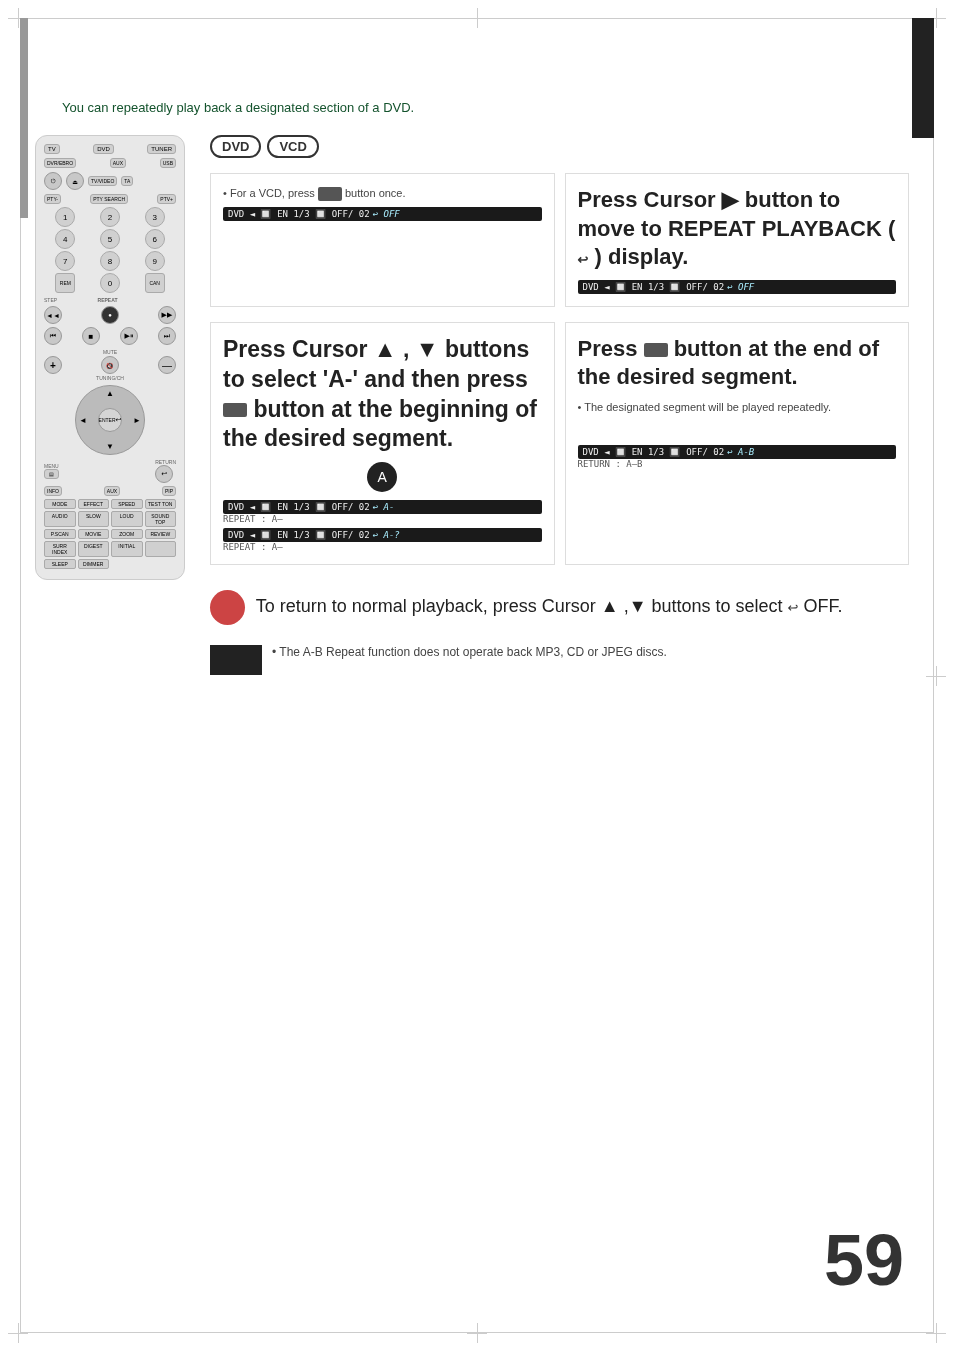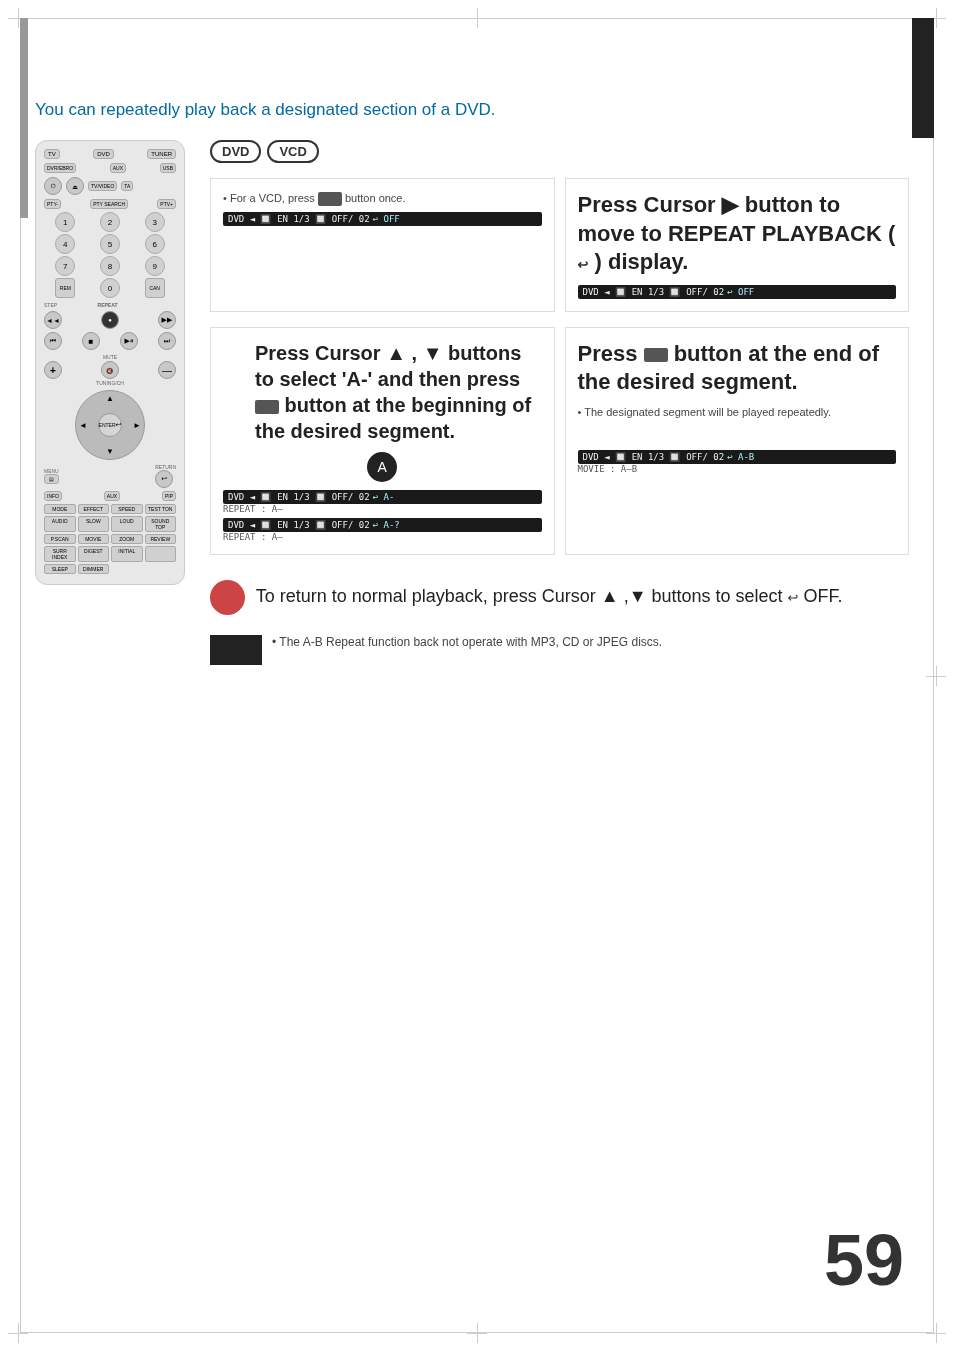--- a/index.html
+++ b/index.html
@@ -113,23 +113,24 @@
     
     .main-content {
       position: absolute;
       top: 100px;
       left: 35px;
       right: 45px;
     }
 
     
     .intro-text {
-      font-size: 17px;
-      color: #0369a1;
+      font-size: 13px;
+      color: #14532d;
       margin-bottom: 20px;
+      margin-left: 27px;
     }
 
     
     .content-row {
       display: flex;
       gap: 20px;
       align-items: flex-start;
     }
 
     
@@ -349,26 +350,25 @@
 
     .step-title {
       font-size: 22px;
       font-weight: bold;
       line-height: 1.3;
       margin-bottom: 8px;
       color: #222;
     }
 
     .step-title-medium {
-      font-size: 20px;
+      font-size: 23px;
       font-weight: bold;
       line-height: 1.3;
       margin-bottom: 8px;
       color: #222;
-      margin-left: 32px;
     }
 
     .step-sub {
       font-size: 11px;
       color: #444;
       margin-bottom: 6px;
       line-height: 1.4;
     }
 
     .step-note {
@@ -438,20 +438,21 @@
       border-radius: 2px;
       display: flex;
       align-items: center;
       gap: 3px;
       margin-top: 5px;
       white-space: nowrap;
     }
 
     .osd-highlight {
       color: #aef;
+      font-style: italic;
     }
 
     
     .bottom-instruction {
       font-size: 18px;
       font-weight: normal;
       color: #222;
       line-height: 1.5;
       margin-top: 25px;
       margin-bottom: 20px;
@@ -694,32 +695,32 @@
             <span style="display:inline-block;width:24px;height:14px;background:#555;border-radius:2px;vertical-align:middle;"></span>
             button at the end of the desired segment.
           </div>
           <div class="step-note">
             • The designated segment will be played repeatedly.
           </div>
           <div class="osd-row" style="margin-top:30px;">
             <span>DVD ◄ 🔲 EN 1/3 🔲 OFF/ 02</span>
             <span class="osd-highlight">↩ A-B</span>
           </div>
-          <div class="repeat-text-small">MOVIE : A—B</div>
+          <div class="repeat-text-small">RETURN : A—B</div>
         </div>
 
       </div>
 
       <div class="bottom-instruction">
         <span style="display:inline-block;width:35px;height:35px;border-radius:50%;background:#cc4444;vertical-align:middle;margin-right:6px;"></span>
         To return to normal playback, press Cursor ▲ ,▼ buttons to select
         <span class="repeat-symbol">↩</span>
         OFF.
       </div>
 
       <div class="note-section">
         <div class="note-black-box"></div>
-        <div class="note-text">• The A-B Repeat function back not operate with MP3, CD or JPEG discs.</div>
+        <div class="note-text">• The A-B Repeat function does not operate back MP3, CD or JPEG discs.</div>
       </div>
 
     </div>
   </div>
 </div>
 
 </body></html>

